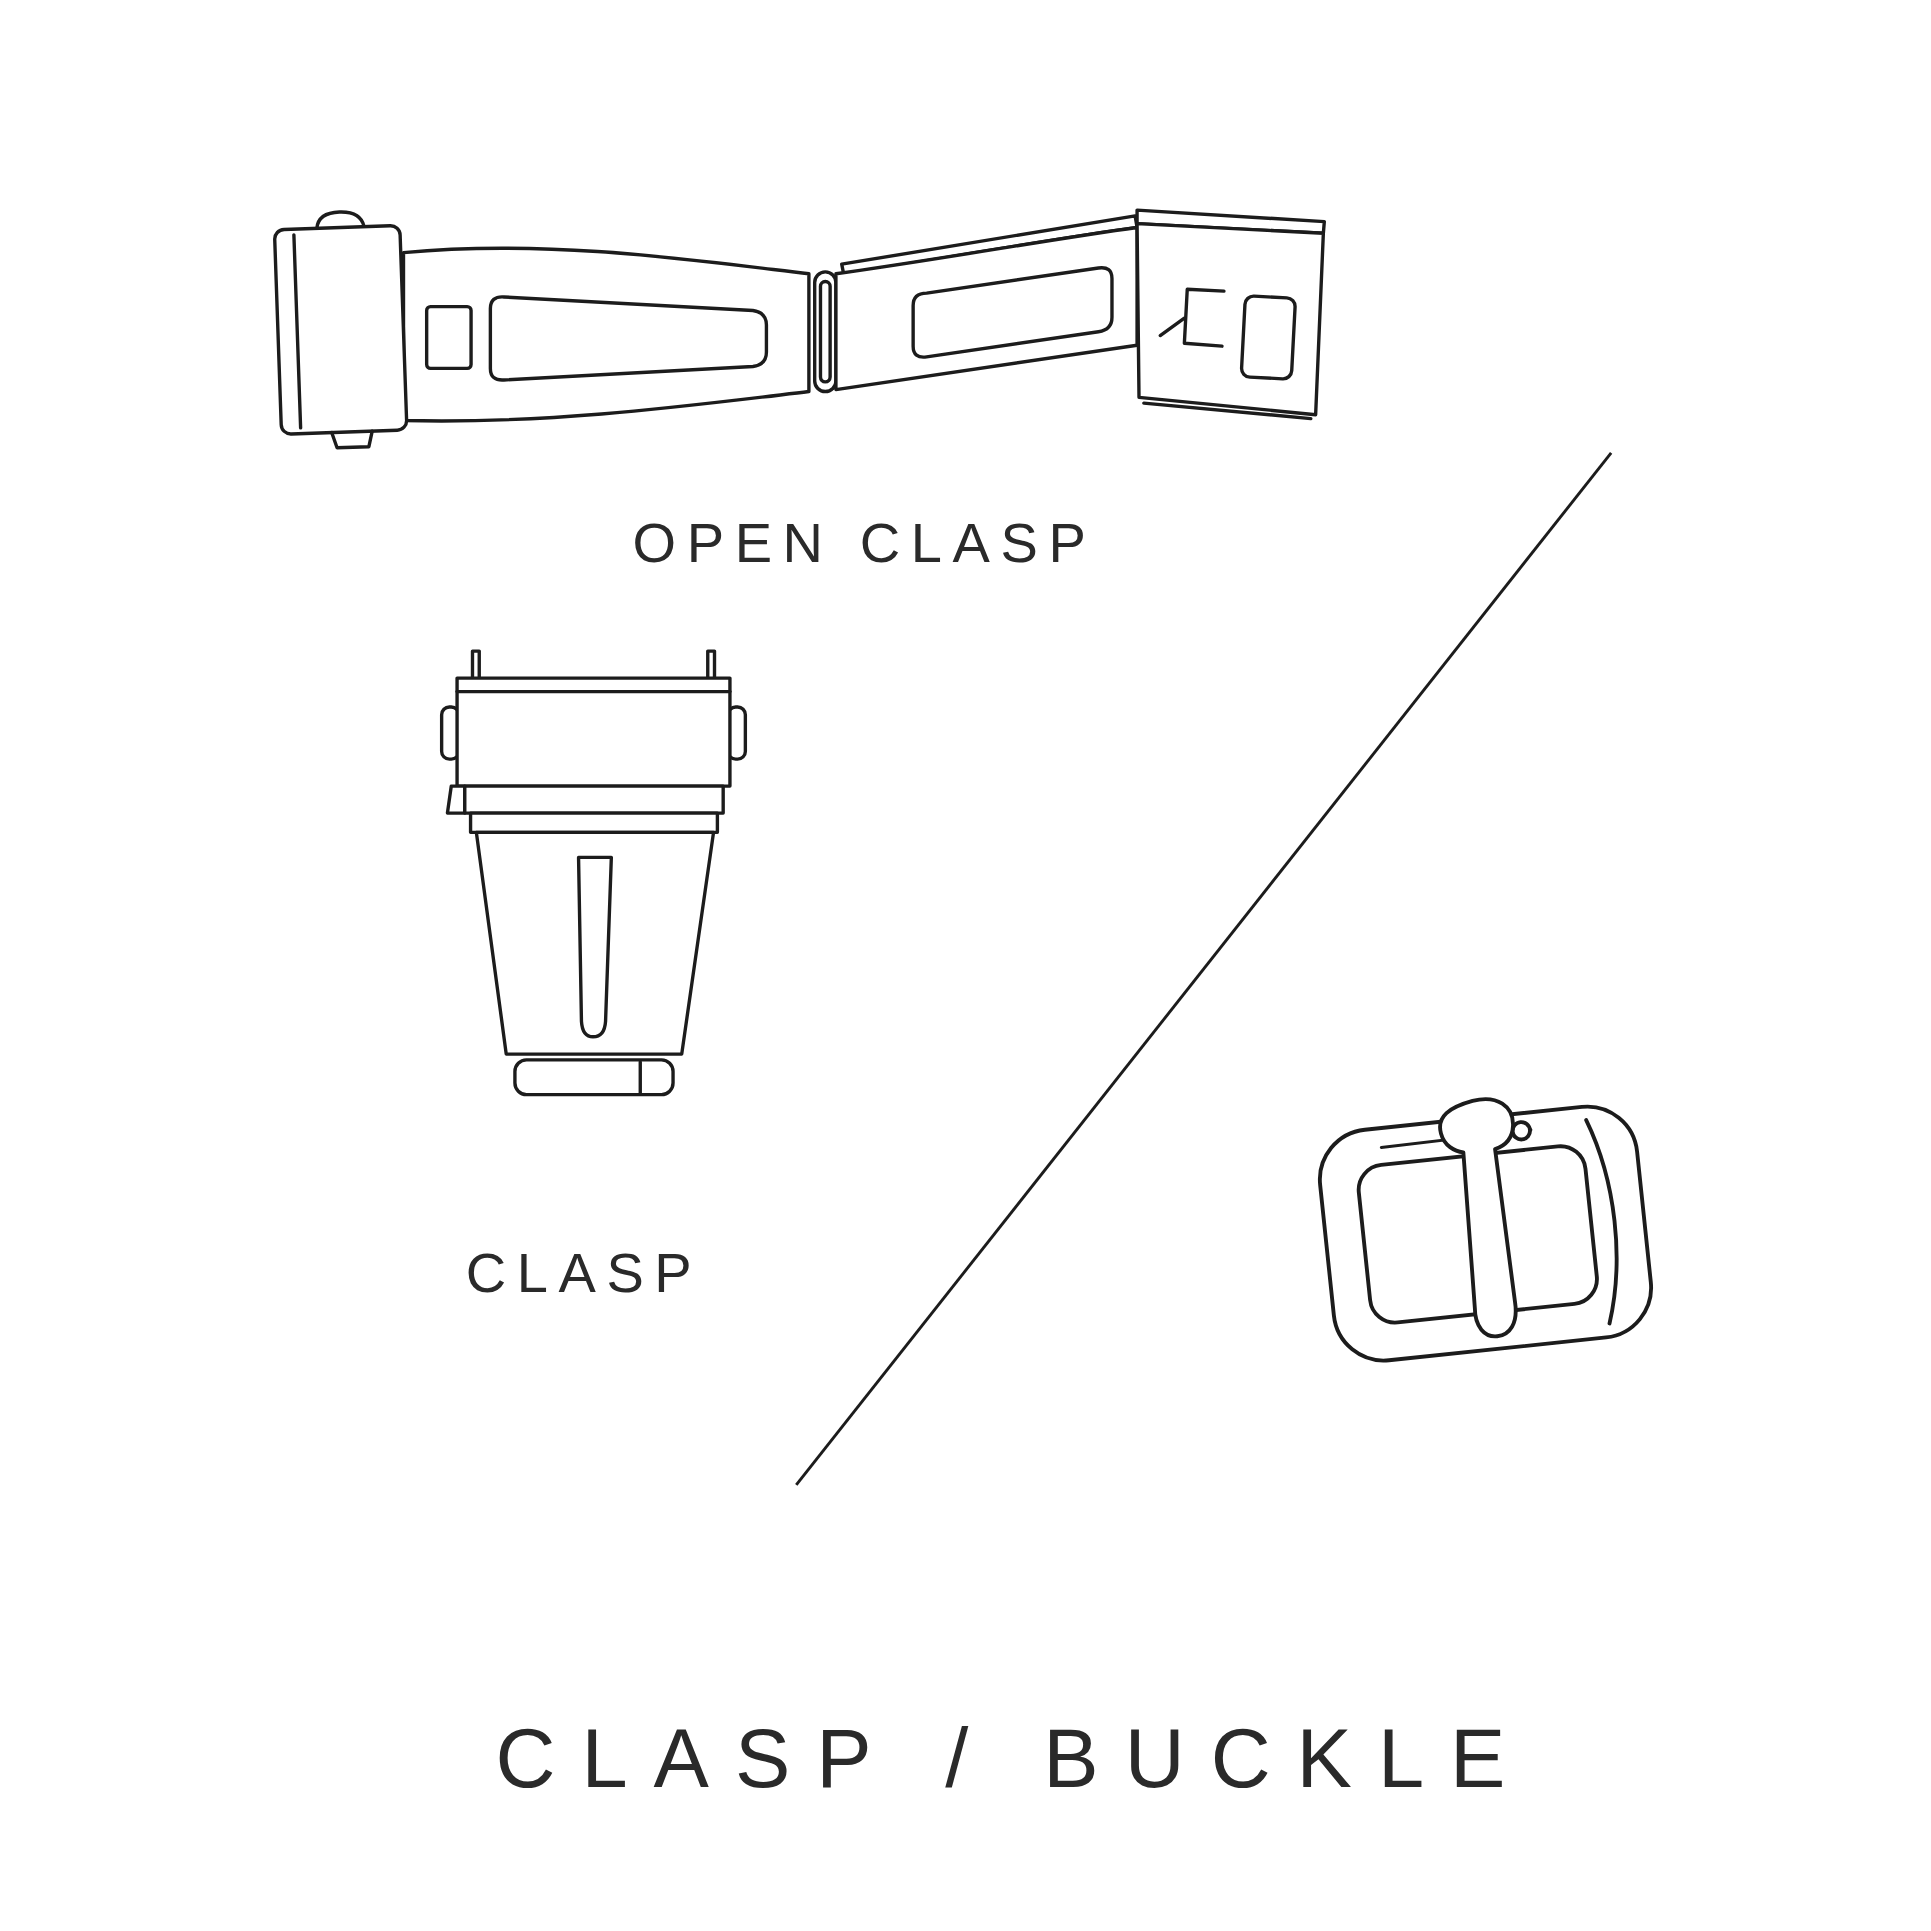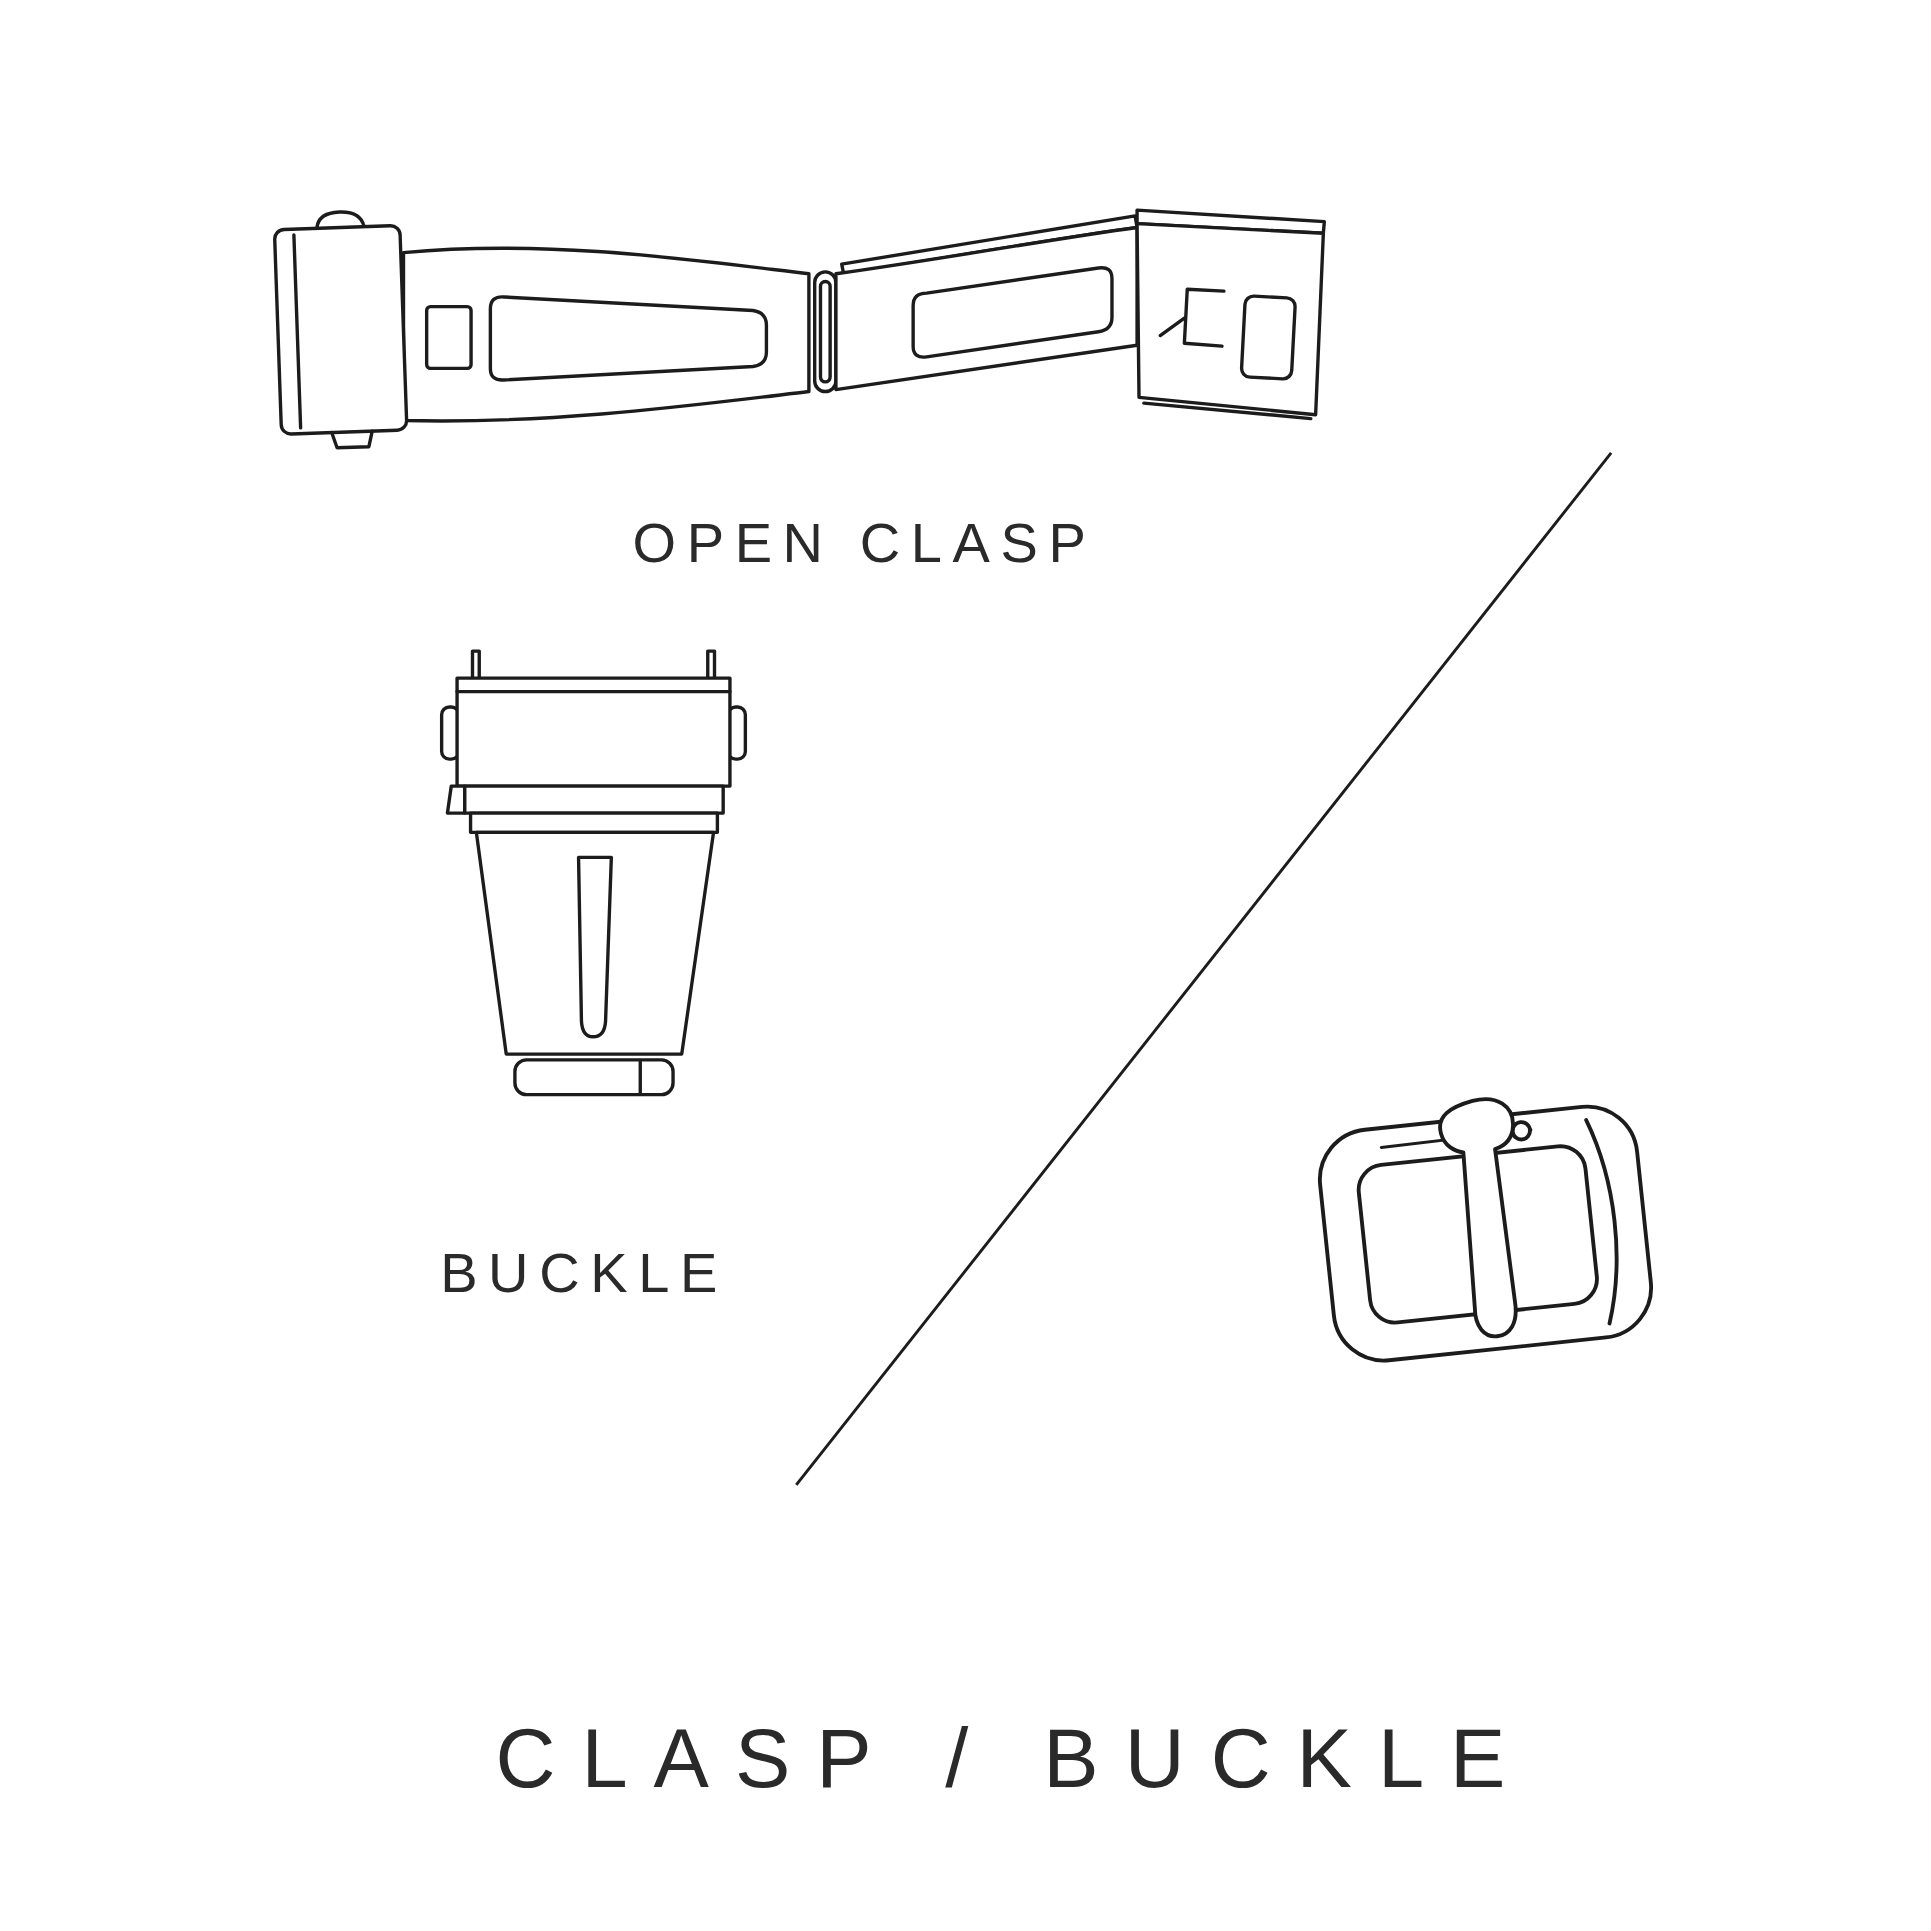--- a/index.html
+++ b/index.html
@@ -94,21 +94,21 @@
       <path d="M20,142 L34,142 L34,170 L16,170 Z"></path>
       <rect x="34" y="142" width="268" height="28"></rect>
       <rect x="40" y="170" width="256" height="20"></rect>
       <path d="M46,190 L292,190 L259,420 L77,420 Z"></path>
       <path d="M152,216 L186,216 L180,386 Q179,402 167,402 Q156,402 155,386 Z" fill="none"></path>
       <rect x="86" y="426" width="164" height="36" rx="12"></rect>
       <path d="M216,428 L216,460" fill="none"></path>
     </g>
   </svg>
 
-  <div class="label label-closed">BUCKLE</div>
+  <div class="label label-closed">CLASP</div>
 
   <svg class="divider" viewBox="0 0 2000 2000" xmlns="http://www.w3.org/2000/svg">
     <line x1="1619" y1="469" x2="775" y2="1538" stroke="currentColor" stroke-width="3"></line>
   </svg>
 
   <svg class="art buckle" viewBox="0 0 420 350" xmlns="http://www.w3.org/2000/svg">
     <g transform="rotate(-6 210 175)" fill="#ffffff" stroke="currentColor" stroke-width="4" stroke-linejoin="round" stroke-linecap="round">
       <rect x="45" y="40" width="330" height="240" rx="52"></rect>
       <rect x="84" y="78" width="236" height="164" rx="26"></rect>
       <path d="M326,54 C 350,120 350,202 328,266" fill="none"></path>

